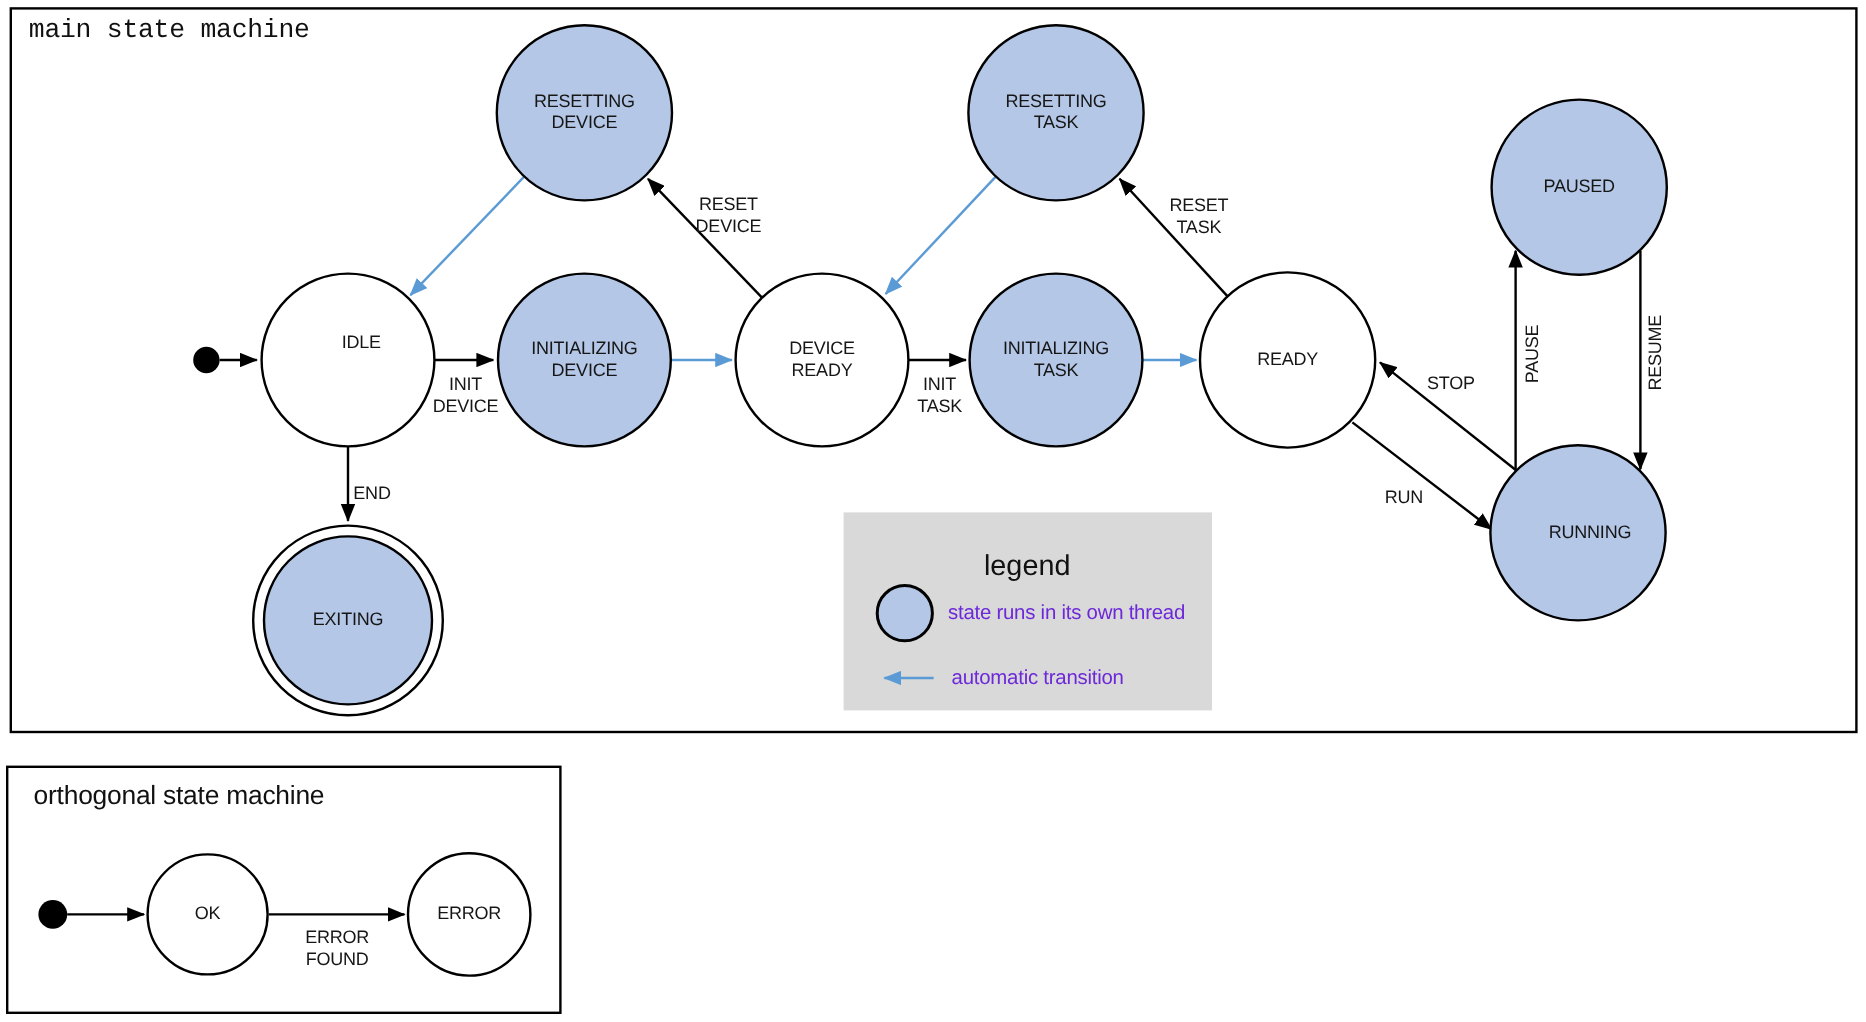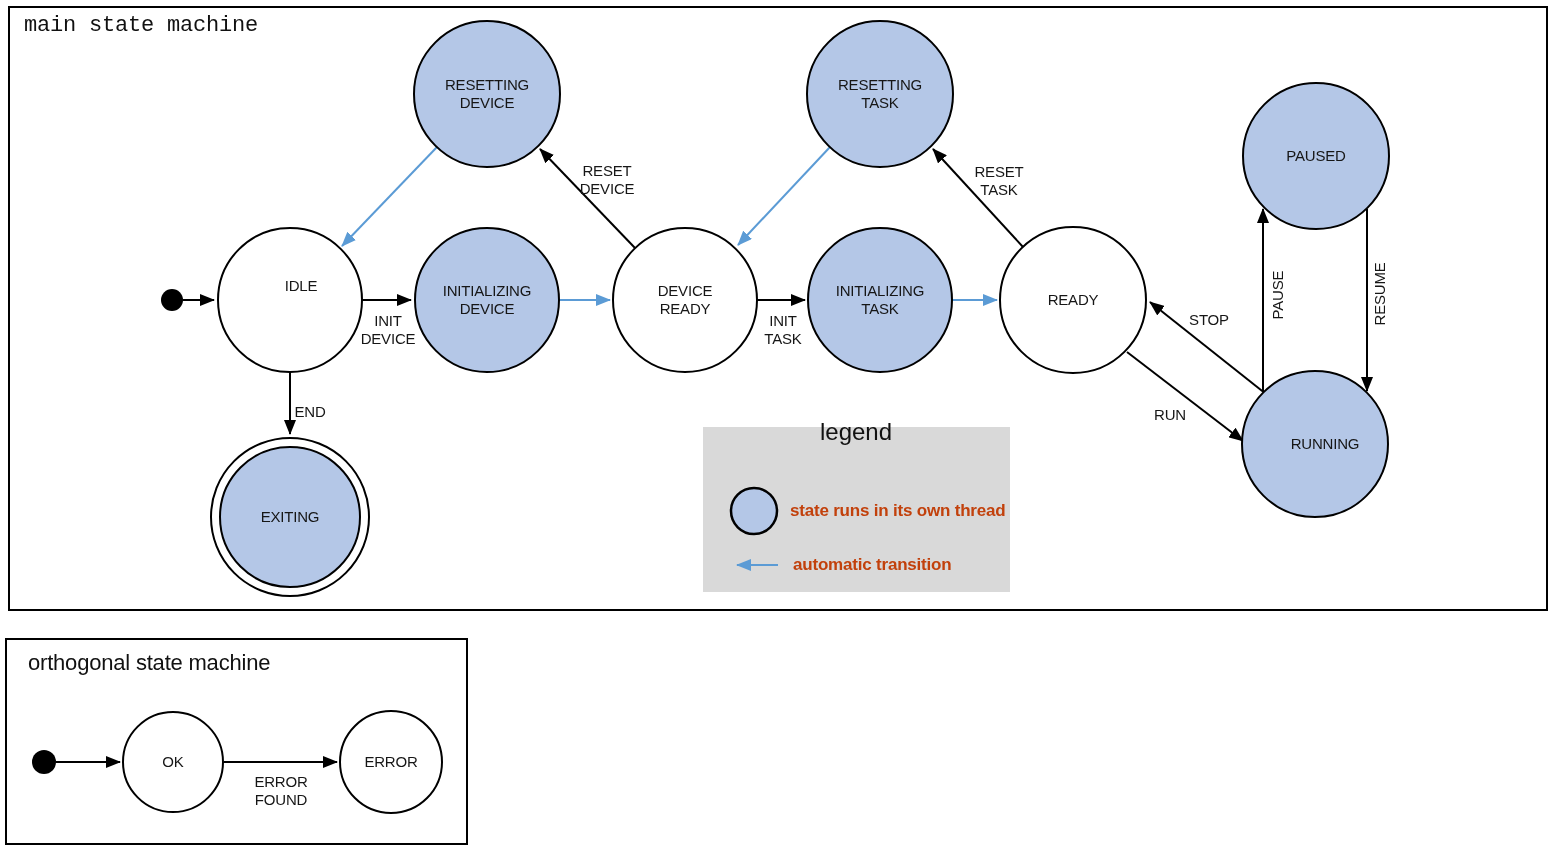--- a/index.html
+++ b/index.html
@@ -42,23 +42,22 @@
     position:absolute;
     transform:translate(-50%,-50%);
     font-size:24px;
     color:#111;
   }
   .legend-item{
     position:absolute;
     transform:translate(0,-50%);
     font-size:17px;
     letter-spacing:-0.2px;
-    color:#c2410c;
+    color:#6d28d9;
     white-space:nowrap;
-    font-weight:bold;
   }
 </style>
 </head>
 <body>
 
 <div id="canvas">
 
   <div id="main-panel" class="panel"></div>
   <div id="ortho-panel" class="panel"></div>
 
@@ -138,21 +137,21 @@
   <div class="lbl" style="left:783px;top:330px;">INIT
 TASK</div>
   <div class="lbl" style="left:999px;top:181px;">RESET
 TASK</div>
   <div class="lbl" style="left:1170px;top:415px;">RUN</div>
   <div class="lbl" style="left:1209px;top:320px;">STOP</div>
   <div class="lbl rot" style="left:1278px;top:295px;">PAUSE</div>
   <div class="lbl rot" style="left:1380px;top:294px;">RESUME</div>
   <div class="lbl" style="left:310px;top:412px;">END</div>
 
-  <div class="legend-title" style="left:856px;top:432px;">legend</div>
+  <div class="legend-title" style="left:856px;top:472px;">legend</div>
   <div class="legend-item" style="left:790px;top:511px;">state runs in its own thread</div>
   <div class="legend-item" style="left:793px;top:565px;text-align:center;">automatic transition</div>
 
   <div class="panel-title" style="left:28px;top:650px;">orthogonal state machine</div>
   <div class="lbl" style="left:173px;top:762px;">OK</div>
   <div class="lbl" style="left:391px;top:762px;">ERROR</div>
   <div class="lbl" style="left:281px;top:791px;">ERROR
 FOUND</div>
 
 </div>

